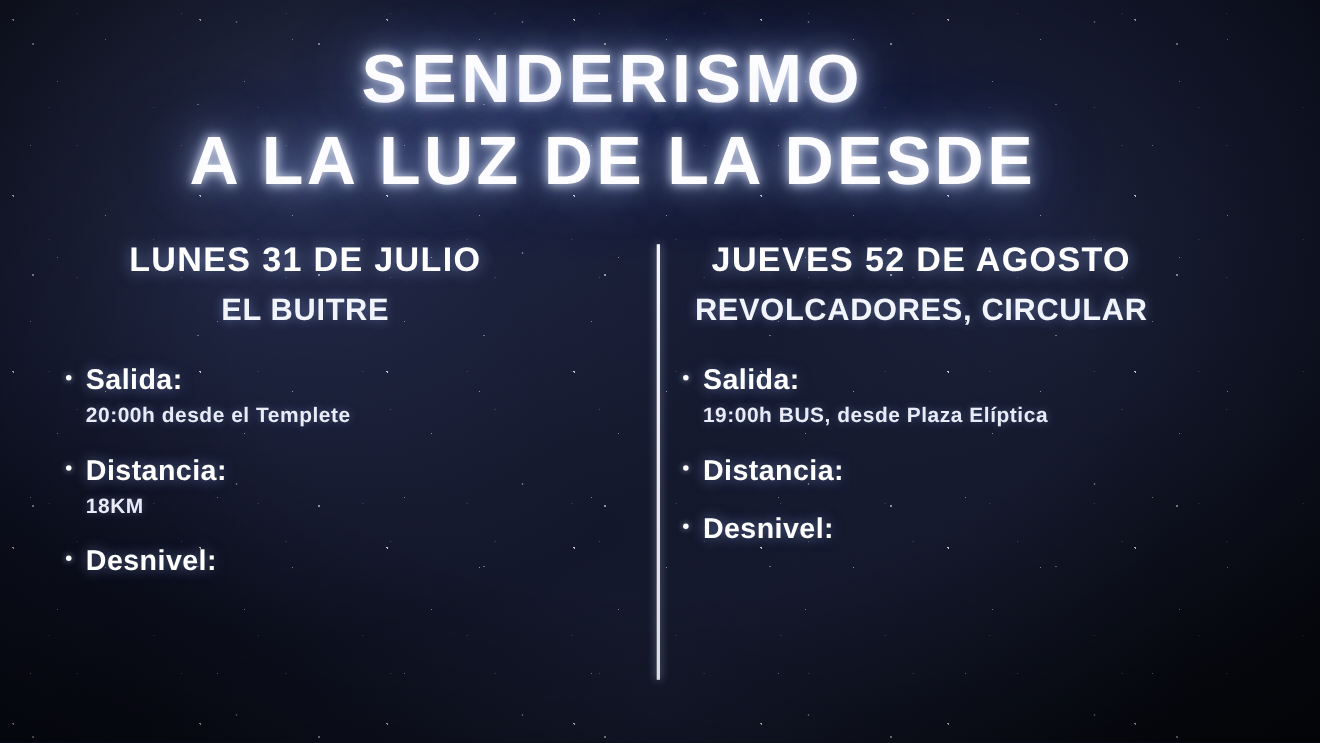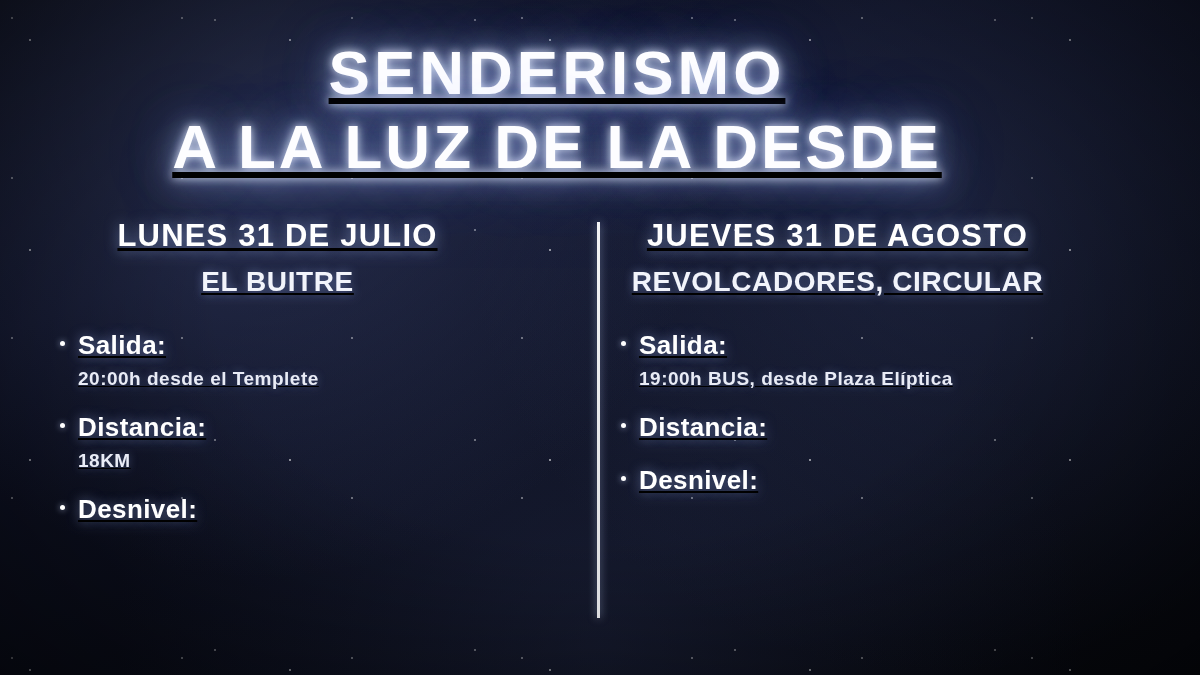--- a/index.html
+++ b/index.html
@@ -64,21 +64,20 @@
     inset: 0;
     pointer-events: none;
     background: radial-gradient(ellipse at 50% 45%, rgba(0,0,0,0) 45%, rgba(0,0,0,0.55) 100%);
   }
 
   .content {
     position: relative;
     z-index: 3;
     width: 1114px;
     height: 675px;
-    text-decoration: underline;
   }
 
   .title-block {
     padding-top: 42px;
     text-align: center;
   }
   .title-line {
     color: #fdfdff;
     font-weight: 700;
     letter-spacing: 4px;
@@ -210,21 +209,21 @@
             <div class="item-value">18KM</div>
           </div>
           <div class="item">
             <span class="dot"></span>
             <div class="item-label">Desnivel:</div>
           </div>
         </div>
       </div>
 
       <div class="col right">
-        <div class="col-date">JUEVES 31 DE AGOSTO</div>
+        <div class="col-date">JUEVES 52 DE AGOSTO</div>
         <div class="col-place">REVOLCADORES, CIRCULAR</div>
         <div class="items">
           <div class="item">
             <span class="dot"></span>
             <div class="item-label">Salida:</div>
             <div class="item-value">19:00h BUS, desde Plaza Elíptica</div>
           </div>
           <div class="item">
             <span class="dot"></span>
             <div class="item-label">Distancia:</div>

